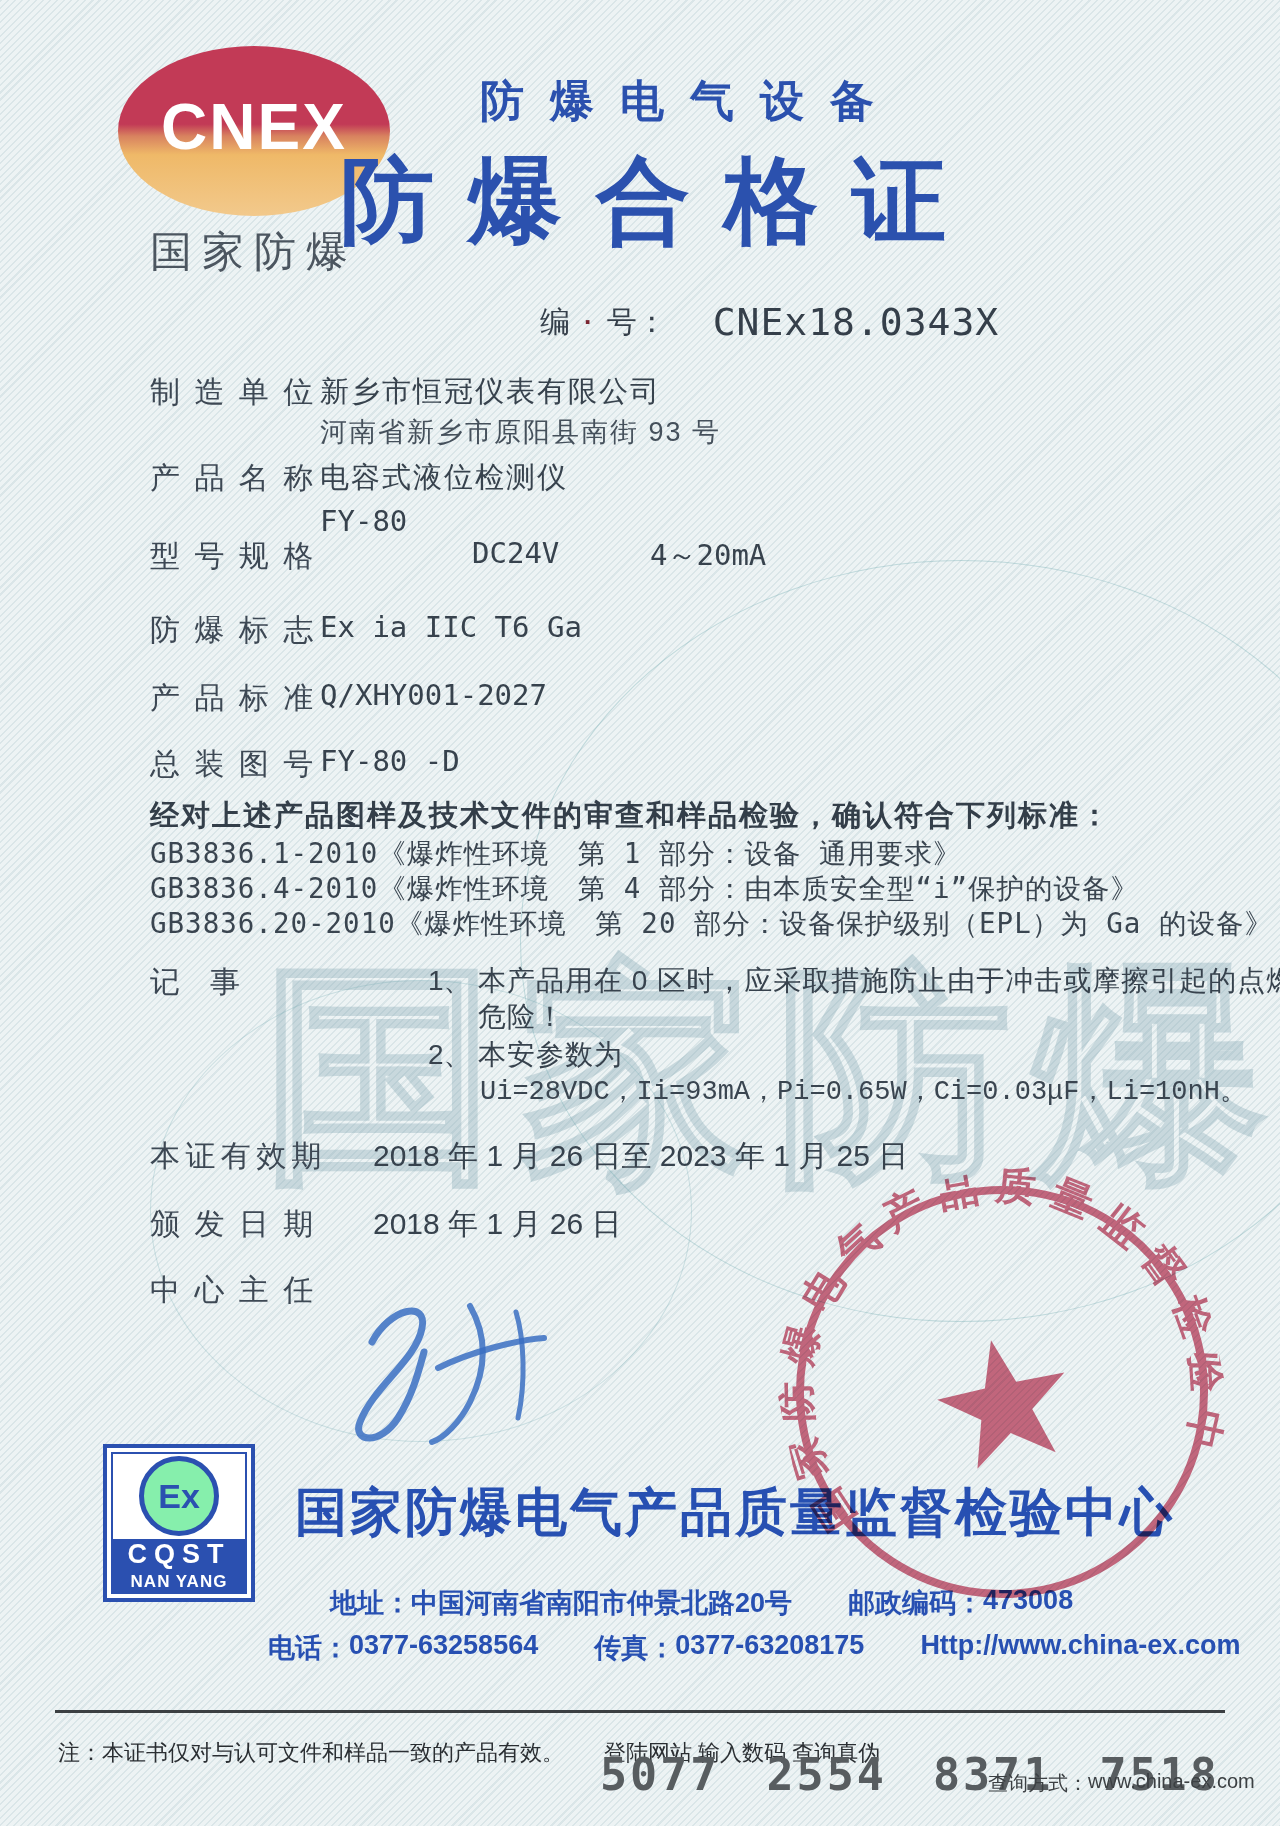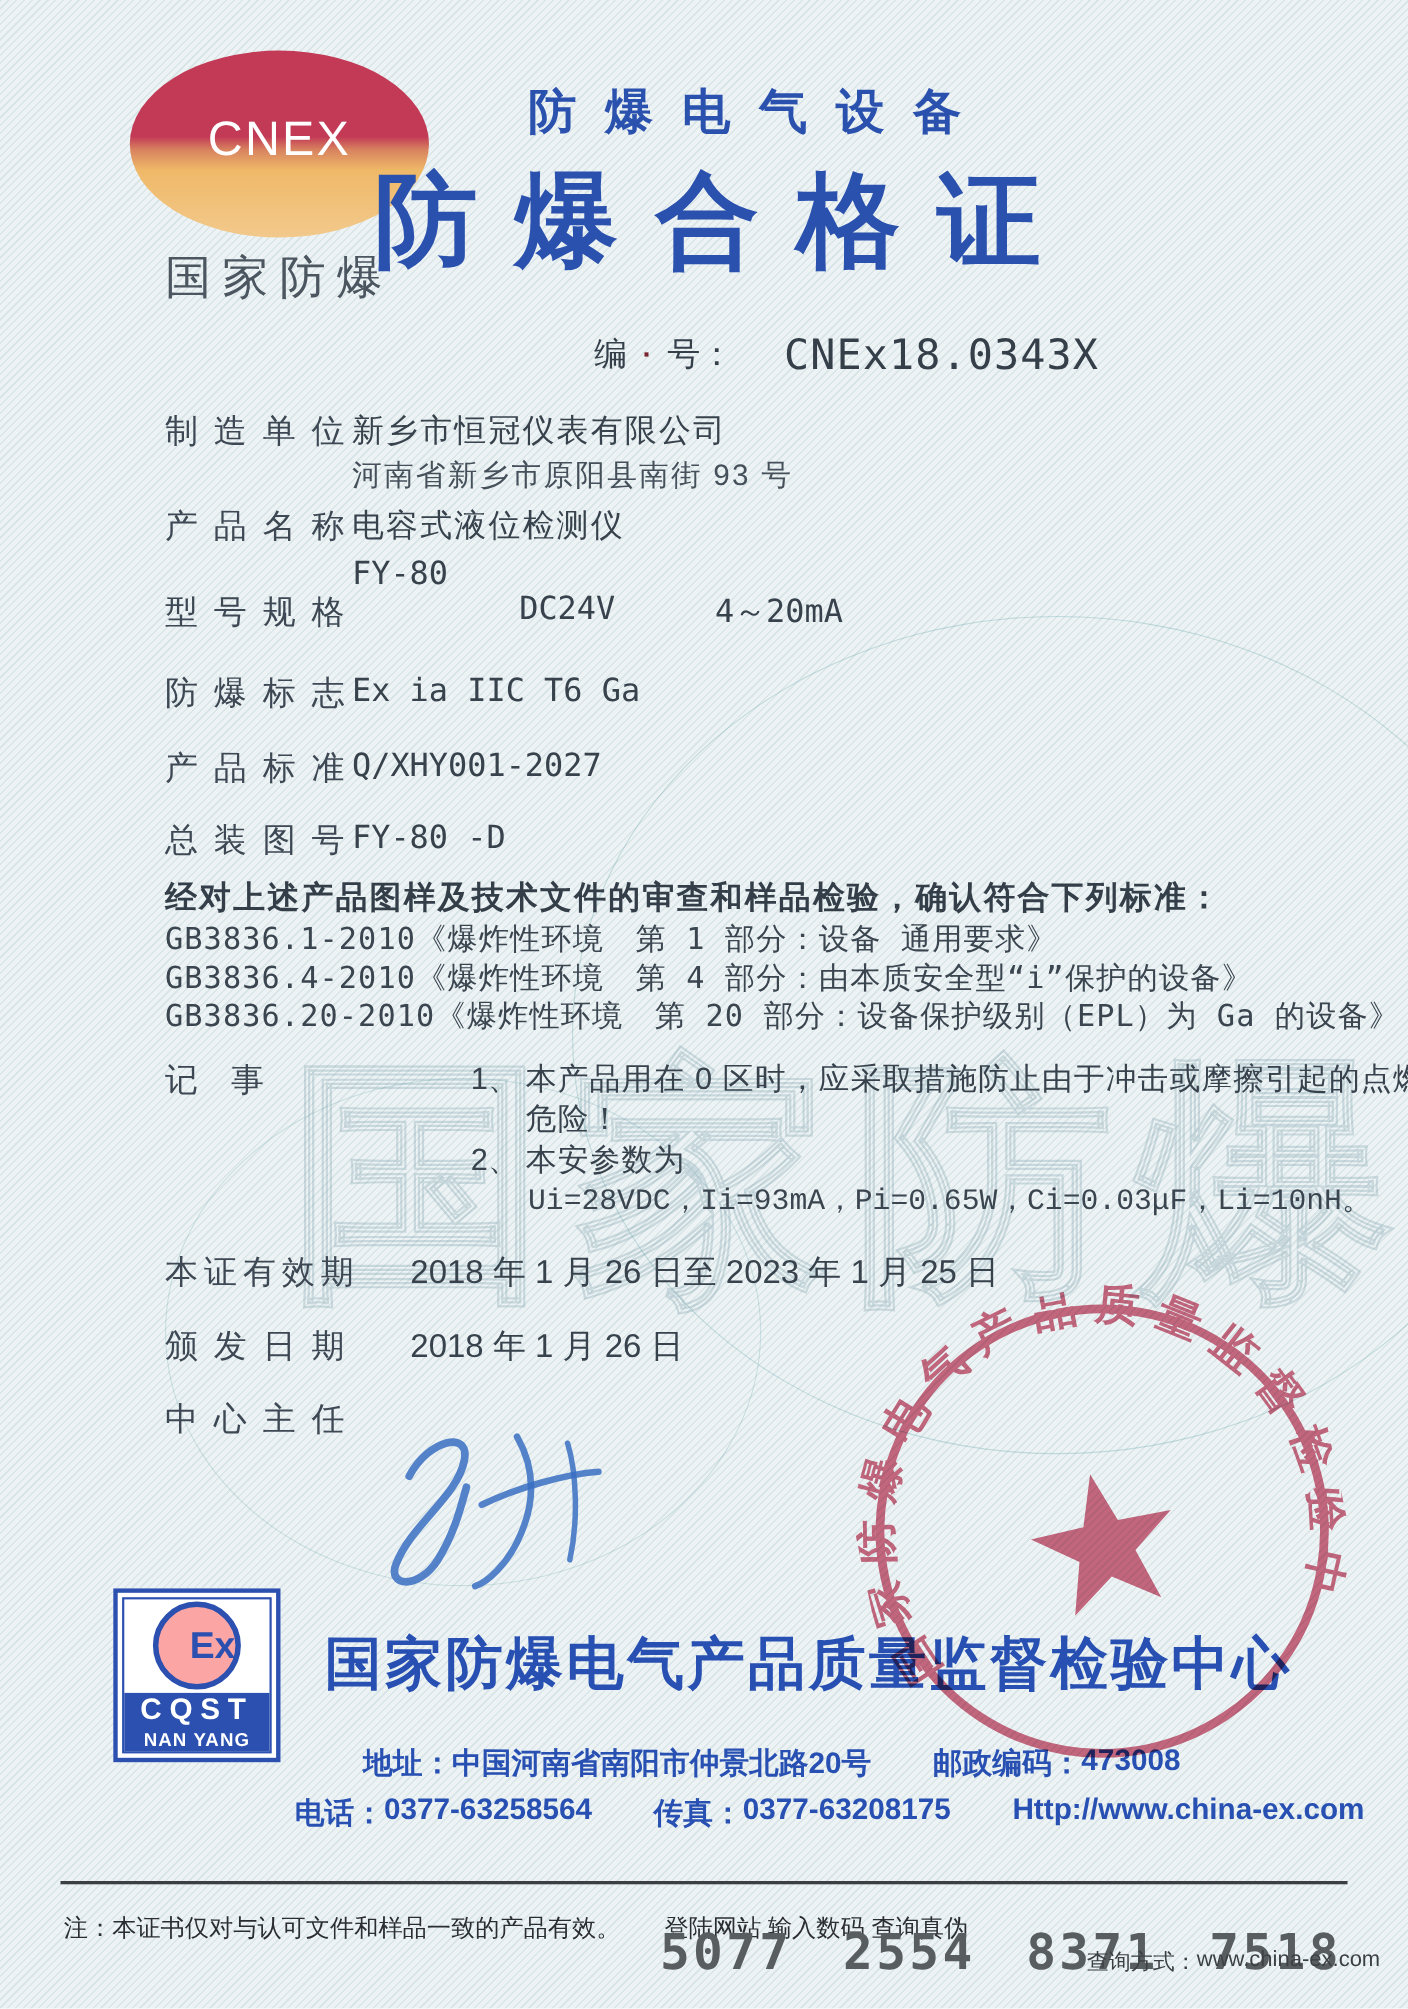--- a/index.html
+++ b/index.html
@@ -9,21 +9,21 @@
     background-color:#edf3f4;
     background-image:repeating-linear-gradient(135deg,
       rgba(120,160,170,0.16) 0px, rgba(120,160,170,0.16) 1.5px,
       rgba(255,255,255,0) 1.5px, rgba(255,255,255,0) 5px);
   }
   .abs{position:absolute;}
   
   .logo-oval{left:118px;top:46px;width:272px;height:170px;border-radius:50%;
     background:linear-gradient(to bottom,#c23a56 0%,#c23a56 46%,#d8825f 53%,#efb968 64%,#f2c98c 100%);
     display:flex;align-items:center;justify-content:center;z-index:1;}
-  .logo-text{color:#fff;font-size:44px;font-weight:400;letter-spacing:2px;margin-top:-8px;}
+  .logo-text{color:#fff;font-size:64px;font-weight:700;letter-spacing:2px;margin-top:-8px;}
   .logo-caption{left:118px;top:224px;width:272px;text-align:center;font-size:42px;
     color:#4c5660;letter-spacing:10px;font-weight:500;z-index:1;}
   .doc-type{left:410px;top:72px;width:560px;text-align:center;font-size:44px;font-weight:700;
     color:#2b51ae;letter-spacing:26px;white-space:nowrap;z-index:1;}
   .main-title{left:330px;top:138px;width:660px;text-align:center;font-size:94px;font-weight:800;
     color:#2b51ae;letter-spacing:34px;white-space:nowrap;z-index:1;}
   .cert-row{left:540px;top:300px;font-size:30px;color:#353f4a;display:flex;align-items:center;z-index:1;}
   .cert-row .dot{color:#7a2430;font-weight:900;margin:0 14px;font-size:26px;}
   .cert-row .cert-value{font-family:"DejaVu Sans Mono",monospace;font-size:38px;letter-spacing:1px;margin-left:46px;}
   
@@ -45,21 +45,21 @@
   .date-value{left:373px;font-size:30px;color:#37424d;white-space:pre;z-index:1;}
   .sig-svg{left:320px;top:1290px;z-index:2;}
   
   .stamp{left:782px;top:1172px;z-index:3;opacity:0.82;transform:rotate(-12deg);mix-blend-mode:multiply;}
   
   .cqst{left:103px;top:1444px;width:152px;height:158px;border:4px solid #2b50b0;background:#fff;
     box-sizing:border-box;padding:4px;z-index:1;}
   .cqst-inner{width:100%;height:100%;border:2px solid #2b50b0;box-sizing:border-box;
     display:flex;flex-direction:column;align-items:center;}
   .cqst-circle{width:70px;height:70px;border:5px solid #2b50b0;border-radius:50%;margin-top:2px;
-    display:flex;align-items:center;justify-content:flex-end;background:#fca5a5;}
+    display:flex;align-items:center;justify-content:center;background:#86efac;}
   .cqst-ex{font-size:34px;font-weight:700;color:#2b50b0;}
   .cqst-band{margin-top:3px;width:100%;flex:1;background:#2b50b0;color:#fff;text-align:center;
     display:flex;flex-direction:column;justify-content:center;gap:2px;}
   .cqst-l1{font-size:27px;letter-spacing:7px;font-weight:600;}
   .cqst-l2{font-size:17px;letter-spacing:1px;font-weight:600;}
   .issuer-name{left:280px;top:1478px;width:910px;text-align:center;font-size:52px;font-weight:800;
     color:#2750b2;letter-spacing:3px;white-space:nowrap;z-index:1;}
   .issuer-line{color:#2750b2;font-size:27px;font-weight:700;display:flex;z-index:1;white-space:nowrap;}
   .addr-line{left:330px;top:1585px;}
   .phone-line{left:268px;top:1630px;}

